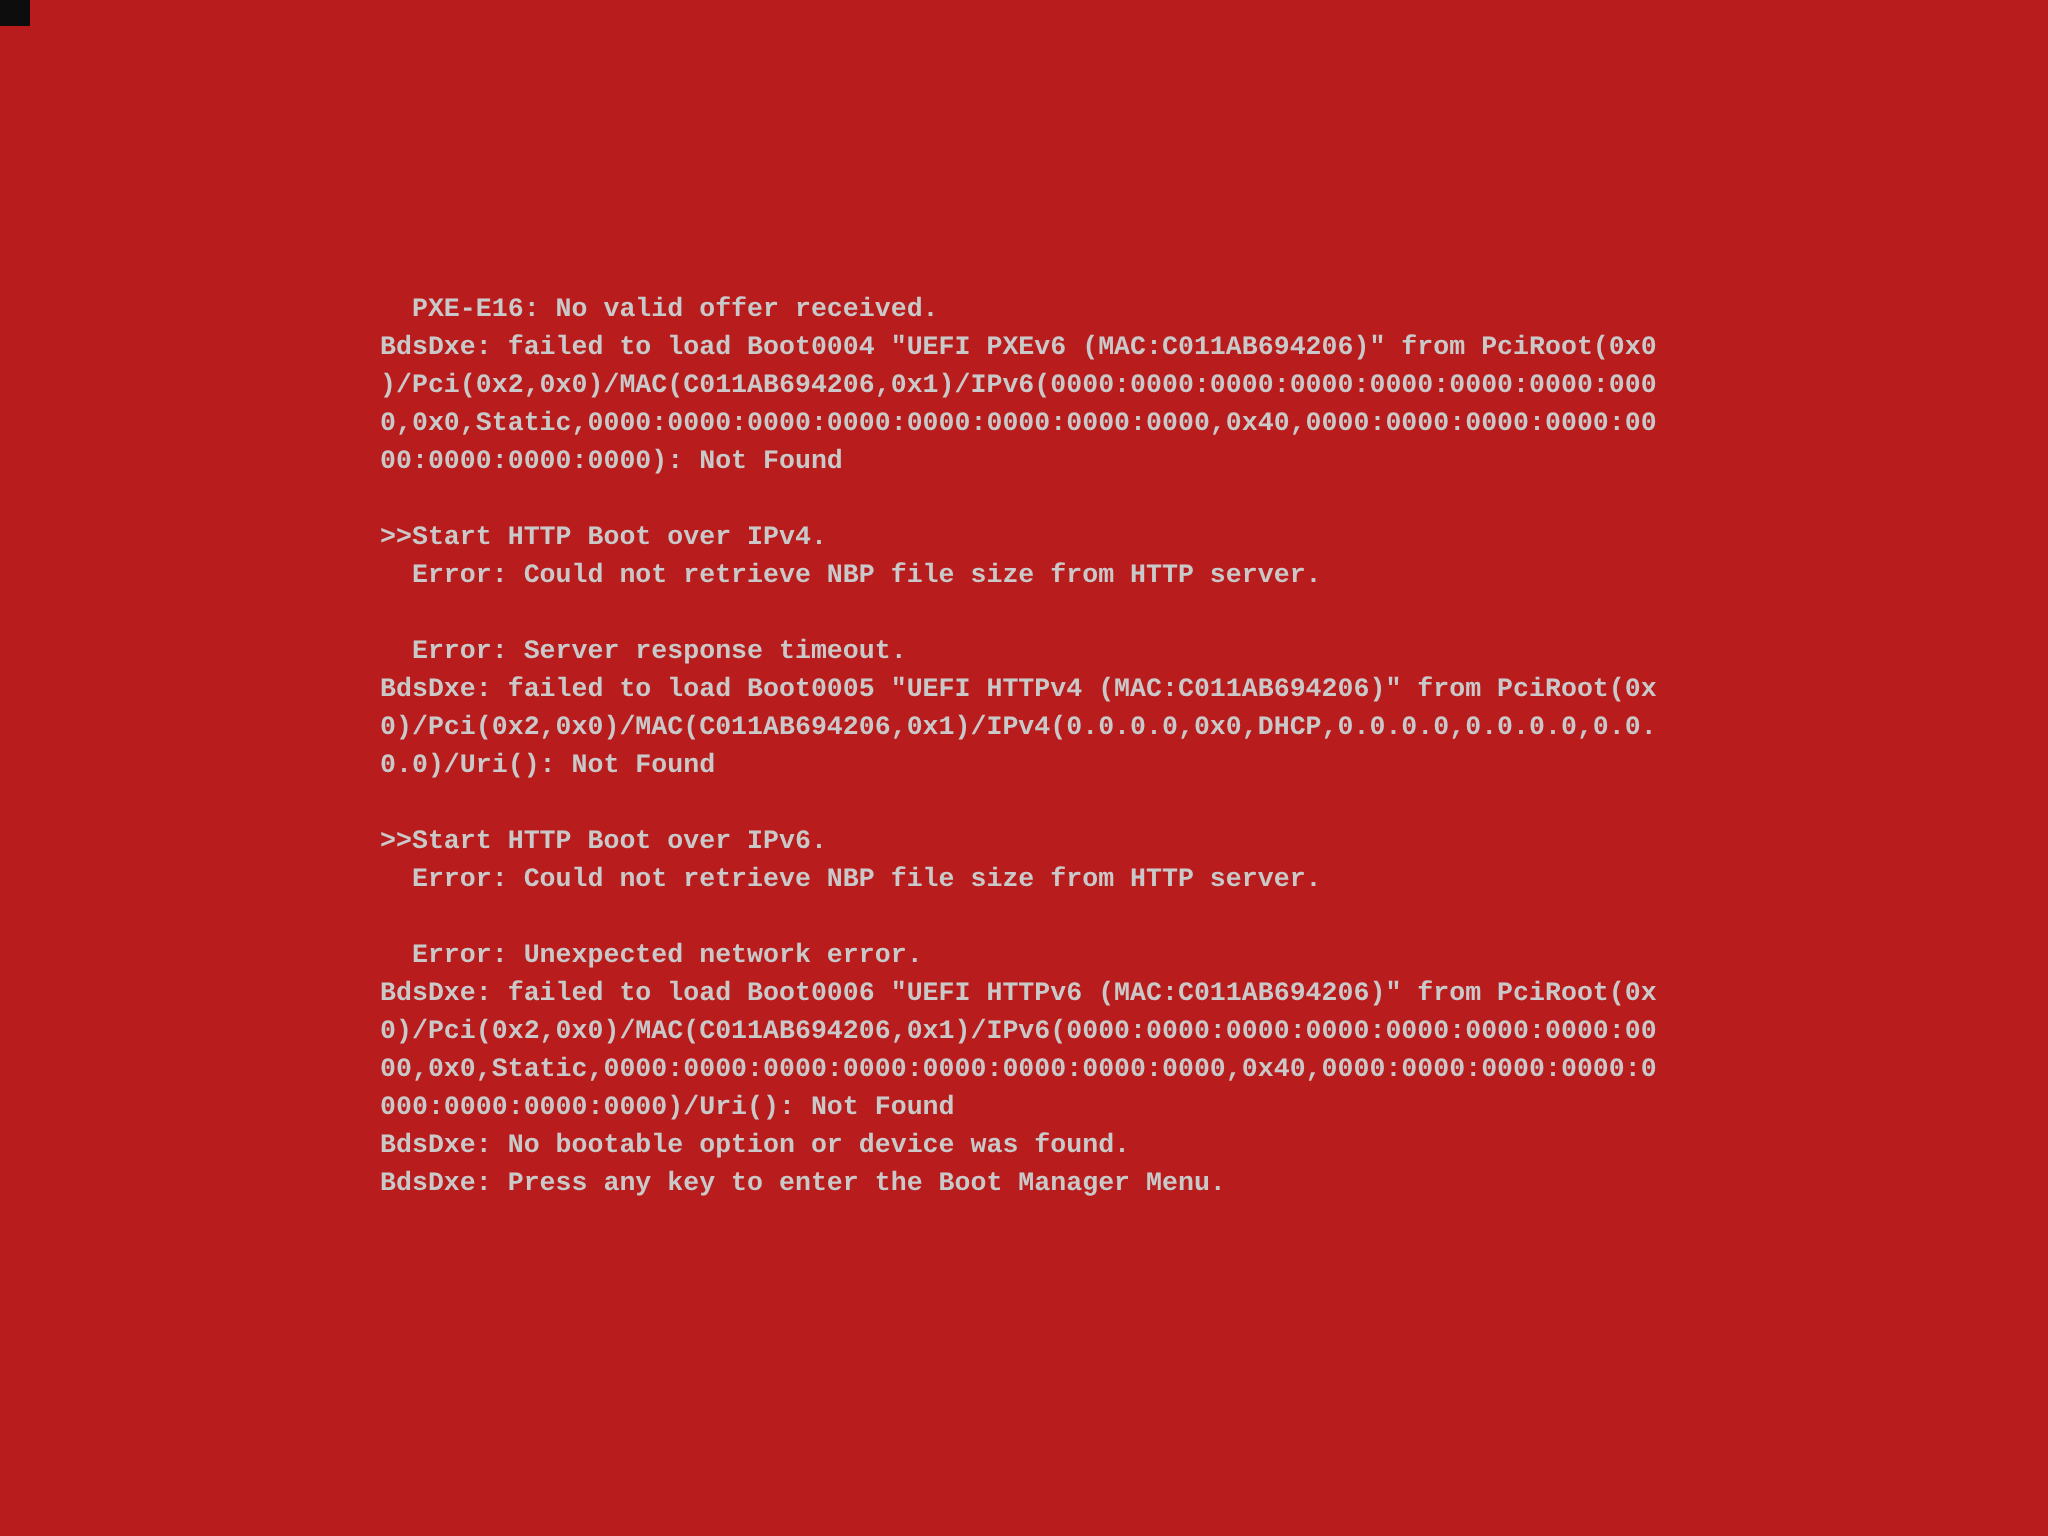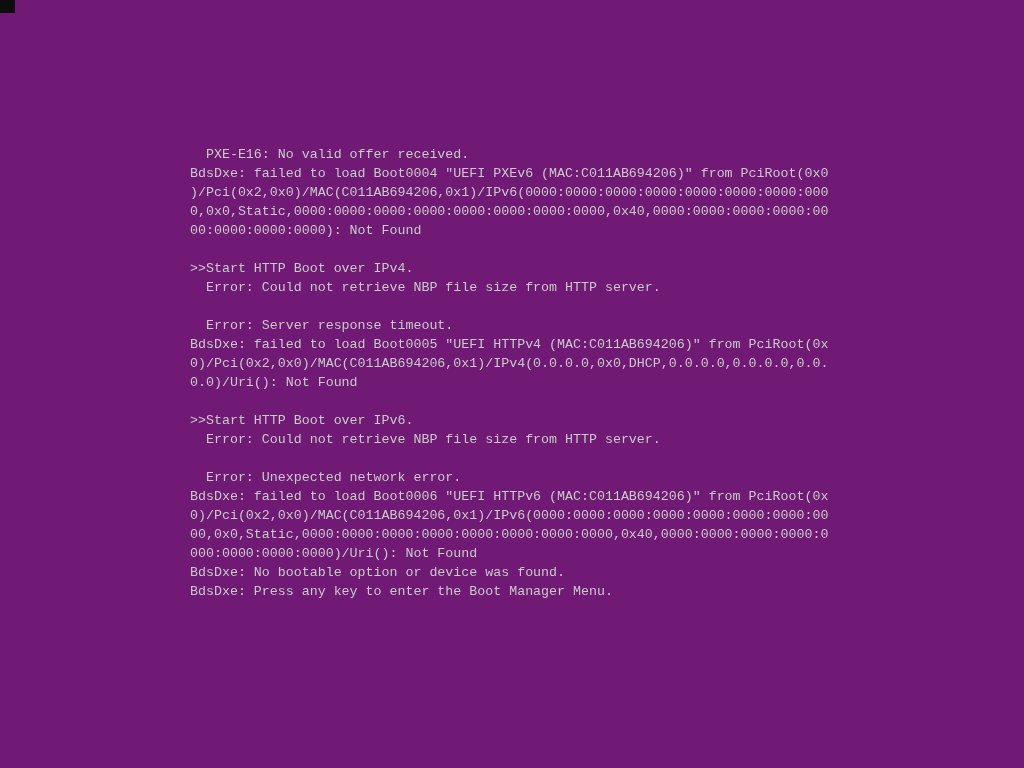--- a/index.html
+++ b/index.html
@@ -36,21 +36,21 @@
     font-size: 13.3px;
     line-height: 19px;
     letter-spacing: 0;
     white-space: pre;
     text-rendering: optimizeSpeed;
   }
 </style>
 </head>
 <body style="background: rgb(0, 0, 0);">
 
-<div class="screen" style="background: #701a75;">
+<div class="screen" style="background: #b91c1c; font-weight: bold;">
   <div class="cursor-block" style="background: rgb(13, 13, 13);"></div>
   <pre class="console" style="color: rgb(201, 201, 201);">  PXE-E16: No valid offer received.
 BdsDxe: failed to load Boot0004 "UEFI PXEv6 (MAC:C011AB694206)" from PciRoot(0x0
 )/Pci(0x2,0x0)/MAC(C011AB694206,0x1)/IPv6(0000:0000:0000:0000:0000:0000:0000:000
 0,0x0,Static,0000:0000:0000:0000:0000:0000:0000:0000,0x40,0000:0000:0000:0000:00
 00:0000:0000:0000): Not Found
 
 &gt;&gt;Start HTTP Boot over IPv4.
   Error: Could not retrieve NBP file size from HTTP server.
 

